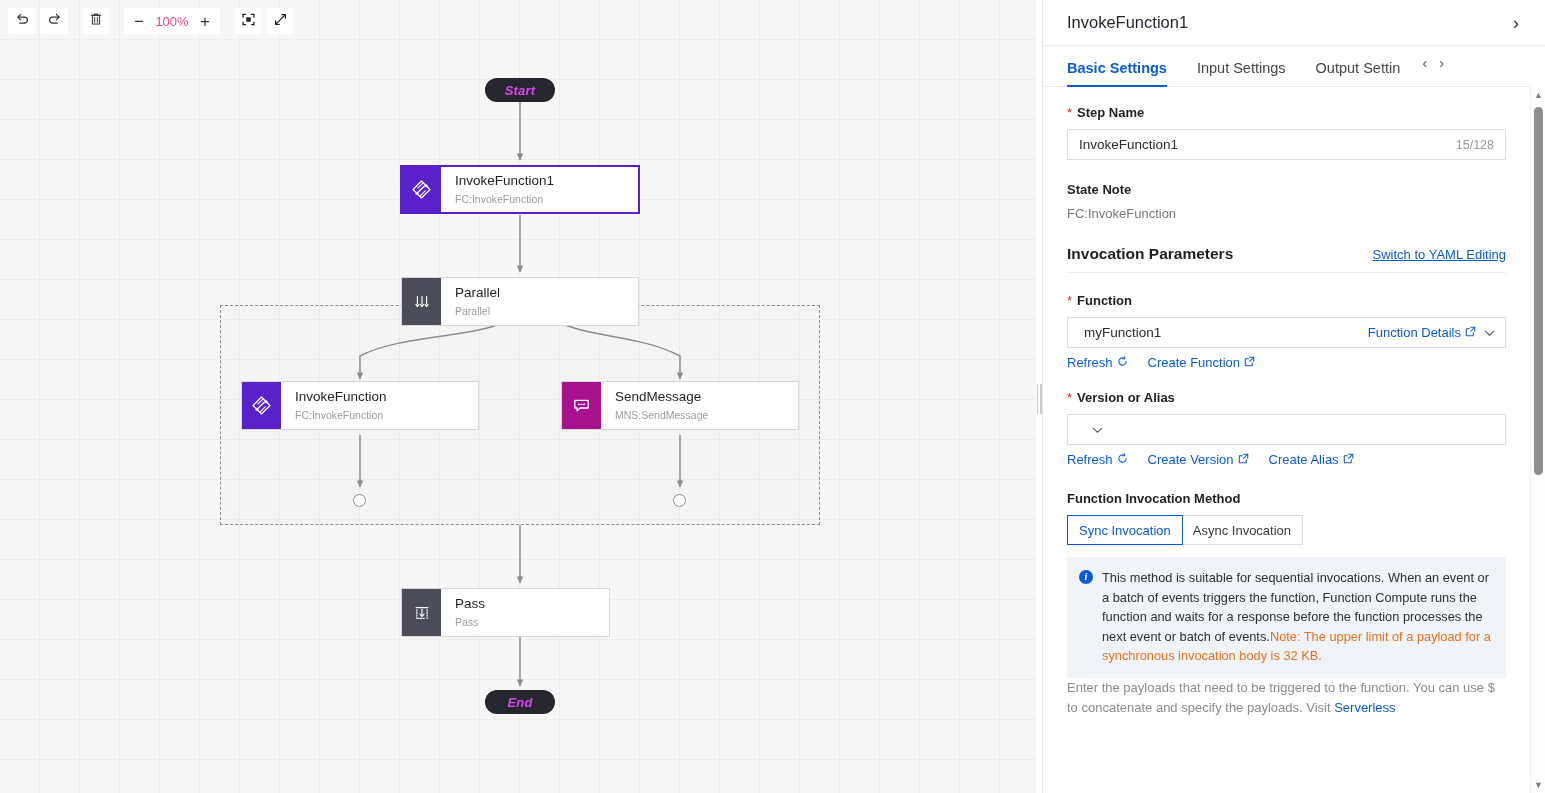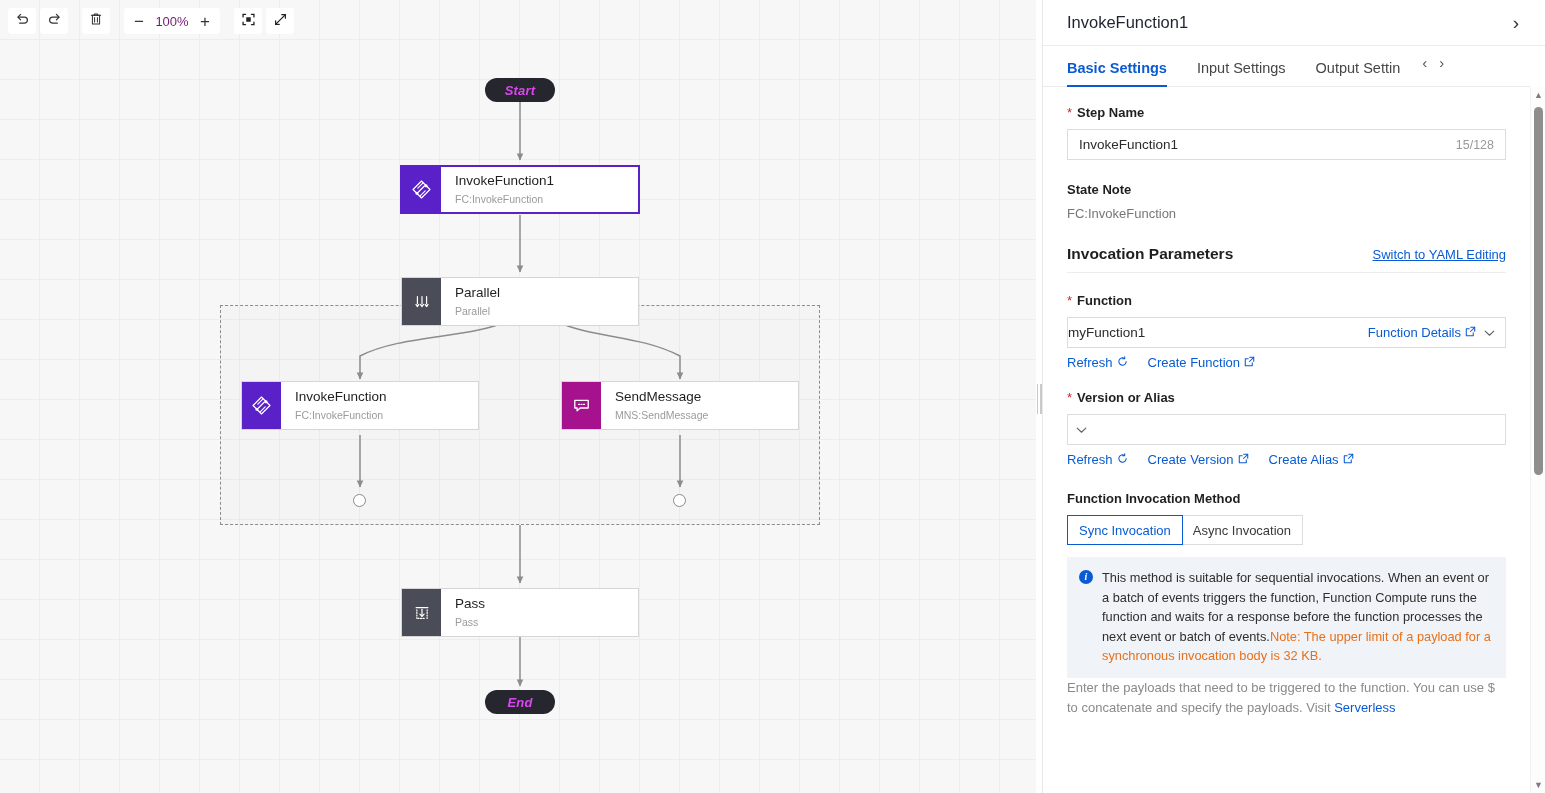--- a/index.html
+++ b/index.html
@@ -43,21 +43,21 @@
     height: 26px;
     padding: 0 2px;
   }
   .tb-zoom-btn {
     width: 26px; height: 26px;
     display: flex; align-items: center; justify-content: center;
     cursor: pointer; color: #333;
     font-size: 17px; line-height: 1;
   }
   .tb-zoom-label {
-    font-size: 13px; color: #701a75; min-width: 40px; text-align: center;
+    font-size: 13px; color: #ec4899; min-width: 40px; text-align: center;
     user-select: none;
   }
   .tb-sep { width: 6px; }
 
   
   .flow { position: absolute; left: 0; top: 0; width: 1042px; height: 793px; }
   svg.edges { position: absolute; left: 0; top: 0; width: 1042px; height: 793px; pointer-events: none; }
 
   .pill {
     position: absolute;
@@ -194,21 +194,21 @@
     padding-bottom: 9px;
   }
   .sec-title { font-size: 15.5px; color: #1f1f1f; font-weight: bold; }
   .link {
     color: #0a5bd3; font-size: 13px; cursor: pointer;
     text-decoration: underline;
   }
 
   .select {
     height: 31px; border: 1px solid #dcdcdc; background: #fff;
-    display: flex; align-items: center; padding: 0 10px 0 0;
+    display: flex; align-items: center; padding: 0 10px 0 16px;
     font-size: 13.5px; color: #2b2b2b; cursor: pointer;
   }
   .select .val { flex: 1; }
   .inline-link {
     color: #0a5bd3; font-size: 13px; display: inline-flex; align-items: center; gap: 4px;
     cursor: pointer;
   }
   .link-row { display: flex; gap: 20px; margin-top: 7px; align-items: center; }
   .chev { color: #666; font-size: 11px; margin-left: 8px; }
 
@@ -414,21 +414,21 @@
         </div>
         <div class="node-body">
           <div class="node-title">SendMessage</div>
           <div class="node-sub">MNS:SendMessage</div>
         </div>
       </div>
 
       <div class="branch-dot" style="left:353px; top:494px;"></div>
       <div class="branch-dot" style="left:673px; top:494px;"></div>
 
-      <div class="node" style="left:401px; top:588px; width:238px;">
+      <div class="node" style="left:401px; top:588px; width:209px;">
         <div class="node-icon" style="background:#4a4d58;">
           <svg width="22" height="22" viewBox="0 0 24 24" fill="none" stroke="#fff" stroke-width="1.3" stroke-linecap="round" stroke-linejoin="round">
             <path d="M5.6 6.2 H18.4"></path>
             <path d="M12 8 V15.4"></path>
             <path d="M9.7 13.2 L12 15.7 L14.3 13.2"></path>
             <path d="M6.4 8.6 v1.2 M6.4 11.4 v1.2 M6.4 14.2 v1.2 M6.4 17 v.9"></path>
             <path d="M17.6 8.6 v1.2 M17.6 11.4 v1.2 M17.6 14.2 v1.2 M17.6 17 v.9"></path>
             <path d="M7.6 17.9 h1.2 M10.4 17.9 h1.2 M13.2 17.9 h1.2"></path>
           </svg>
         </div>

